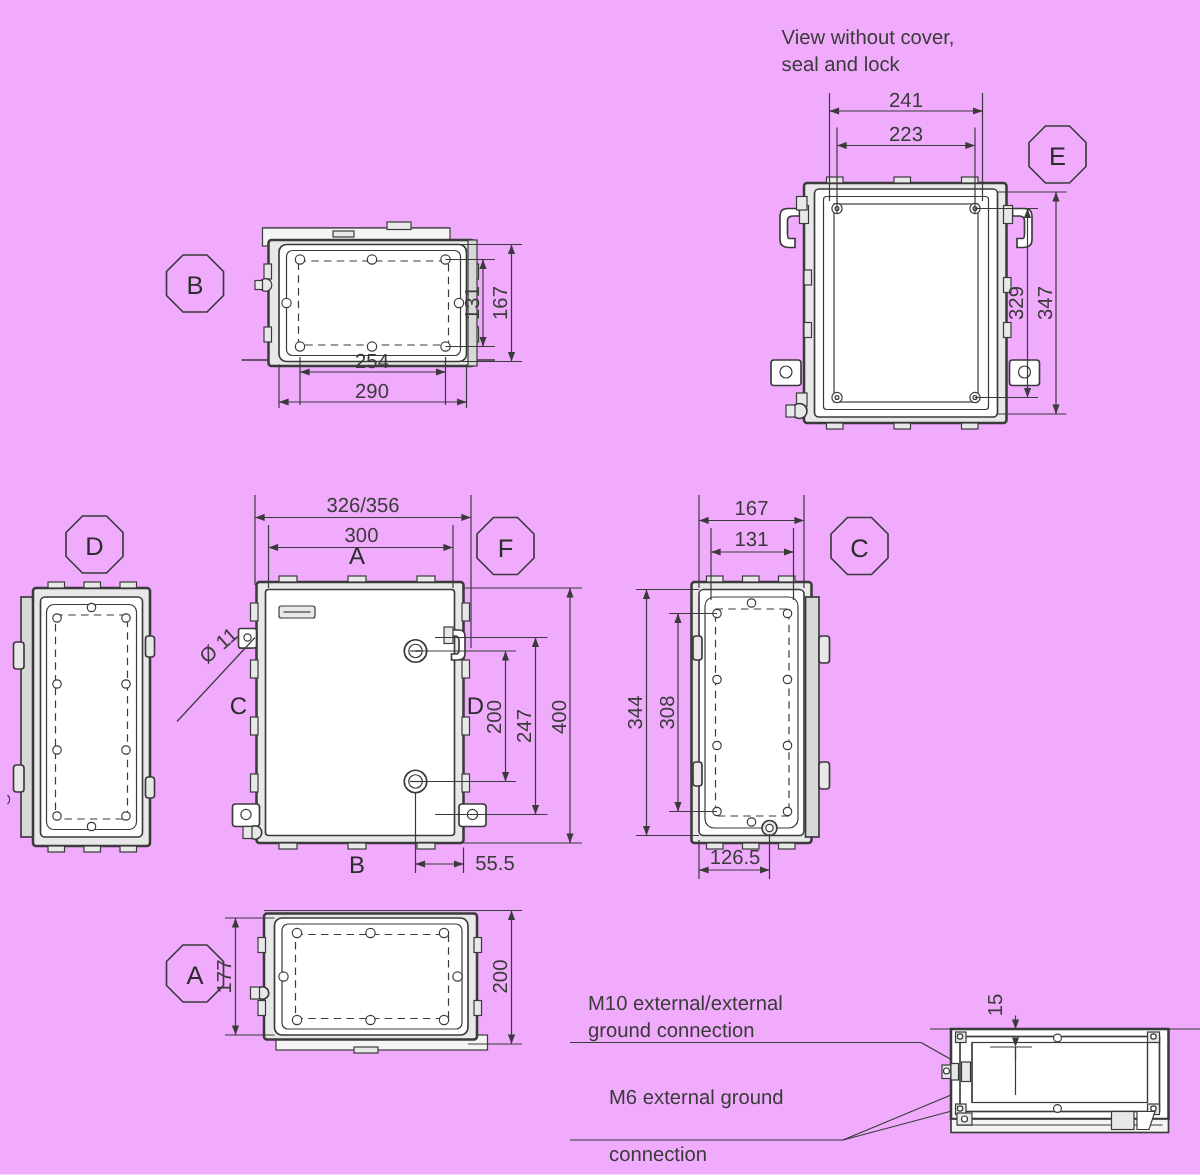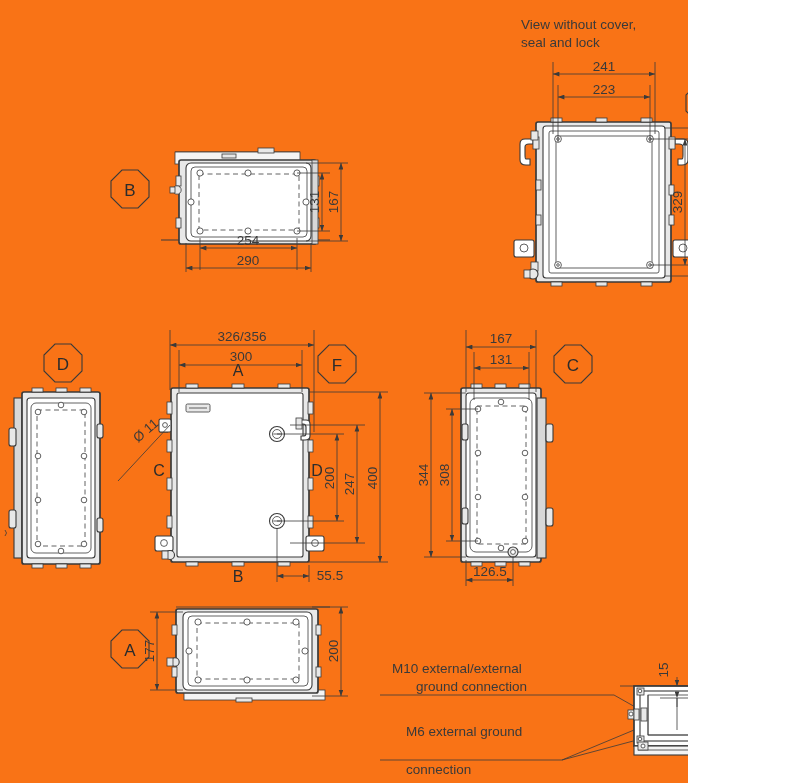--- a/index.html
+++ b/index.html
@@ -2,23 +2,23 @@
 <html><head>
 <meta charset="utf-8">
 <style>
   html, body {
     margin: 0;
     padding: 0;
     background: #ffffff;
   }
   #page {
     position: relative;
-    width: 688px;
+    width: 800px;
     height: 783px;
-    background: #f97316;
+    background: #f0abfc;
     font-family: "Liberation Sans", sans-serif;
     overflow: hidden;
   }
   svg { display: block; }
   .note-text {
     position: absolute;
     font-family: "Liberation Sans", sans-serif;
     font-size: 13.5px;
     color: #3a3a3a;
     line-height: 18px;
@@ -56,21 +56,21 @@
 </style>
 </head>
 <body>
 
 <div id="page">
 
   <div class="note-text" style="left:521px; top:16px;">View without cover,</div>
   <div class="note-text" style="left:521px; top:34px;text-align:center;">seal and lock</div>
 
   <div class="note-text" style="left:392px; top:660px;">M10 external/external</div>
-  <div class="note-text" style="left:392px; top:678px;margin-left:24px;">ground connection</div>
+  <div class="note-text" style="left:392px; top:678px;">ground connection</div>
 
   <div class="note-text" style="left:406px; top:723px;">M6 external ground</div>
   <div class="note-text" style="left:406px; top:761px;">connection</div>
 
   <svg width="800" height="783" viewBox="0 0 800 783" style="position:absolute; left:0; top:0;">
 
     <defs>
       <marker id="ar" markerWidth="9" markerHeight="9" refX="8" refY="3" orient="auto" markerUnits="strokeWidth">
         <path d="M0,0 L8,3 L0,6 z" fill="#3a3a3a"></path>
       </marker>

